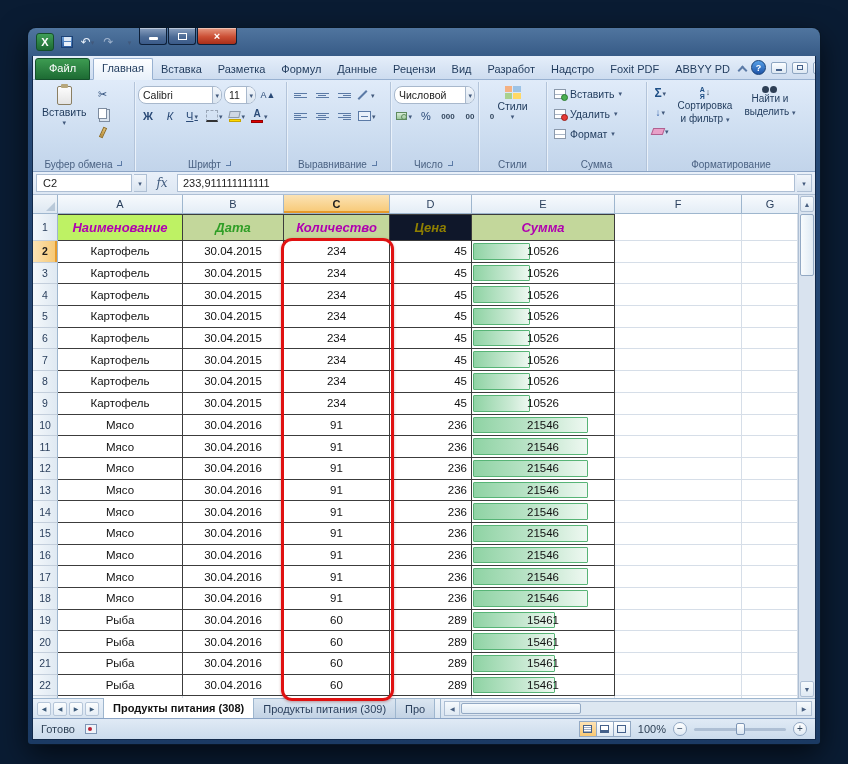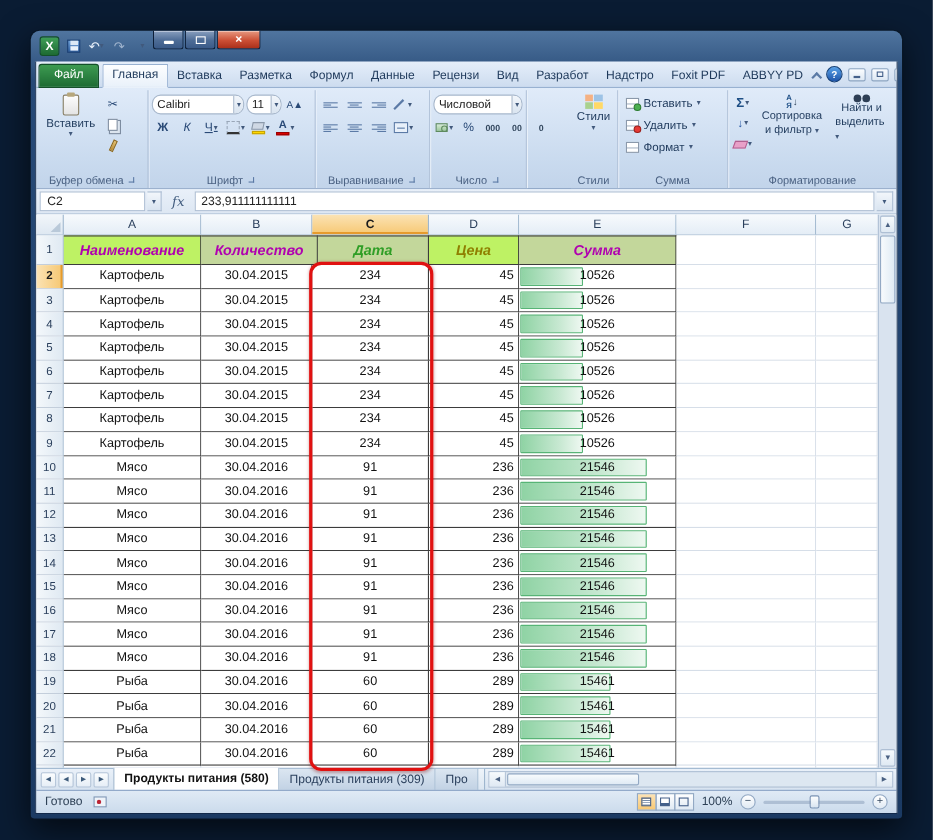--- a/index.html
+++ b/index.html
@@ -386,21 +386,21 @@
               <span class="sbtn tiny">0</span>
             </div>
           </div>
         </div>
         <div class="rg-label">
               <span>Число</span>
               <span class="launcher"></span>
             </div>
       </div>
 
-      <div class="rgroup" style="width:44px;margin-left:39px;">
+      <div class="rgroup" style="width:68px;">
         <div class="rg-body" style="justify-content:center;">
           <div class="bigbtn">
             <span class="ic-styles">
                   <i></i>
                   <i></i>
                   <i></i>
                   <i></i>
                 </span>
             <span>Стили</span>
             <span class="caret">▾</span>
@@ -522,27 +522,27 @@
               </div>
         </div>
 
         <div class="grow hrow">
           <div class="rh">
                 <span>1</span>
               </div>
           <div class="cell cw0" style="color: rgb(176, 0, 176); background: #bef264;">
                 <span>Наименование</span>
               </div>
+              <div class="cell cw1" style="color: rgb(47, 158, 38); background: rgb(195, 215, 155);">
+                <span>Дата</span>
+              </div>
               <div class="cell cw2" style="color: rgb(176, 0, 176); background: rgb(195, 215, 155);">
                 <span>Количество</span>
               </div>
-              <div class="cell cw1" style="color: rgb(47, 158, 38); background: rgb(195, 215, 155);">
-                <span>Дата</span>
-              </div>
-              <div class="cell cw3" style="color: rgb(143, 127, 0); background: #bef264;">
+              <div class="cell cw3" style="color: rgb(143, 127, 0); background: #0f172a;">
                 <span>Цена</span>
               </div>
               <div class="cell cw4" style="color: rgb(176, 0, 176); background: rgb(195, 215, 155); justify-content: center;">
                 <span>Сумма</span>
               </div>
           <div class="cell cw5 empty"></div>
           <div class="cell cw6 empty"></div>
         </div>
 
         <div class="grow">
@@ -1052,21 +1052,21 @@
     <div class="red-annotation" style="border-color: rgb(224, 17, 17);"></div>
 
     <div class="sheetrow">
       <div class="tnav">
         <span class="nbtn">◀</span>
         <span class="nbtn">◀</span>
         <span class="nbtn">▶</span>
         <span class="nbtn">▶</span>
       </div>
       <div class="stab active">
-            <span>Продукты питания (580)</span>
+            <span>Продукты питания (308)</span>
           </div>
           <div class="stab">
             <span>Продукты питания (309)</span>
           </div>
           <div class="stab">
             <span>Про</span>
           </div>
       <div class="tsplit"></div>
       <div class="hscroll">
         <span class="hbtn">◀</span>

